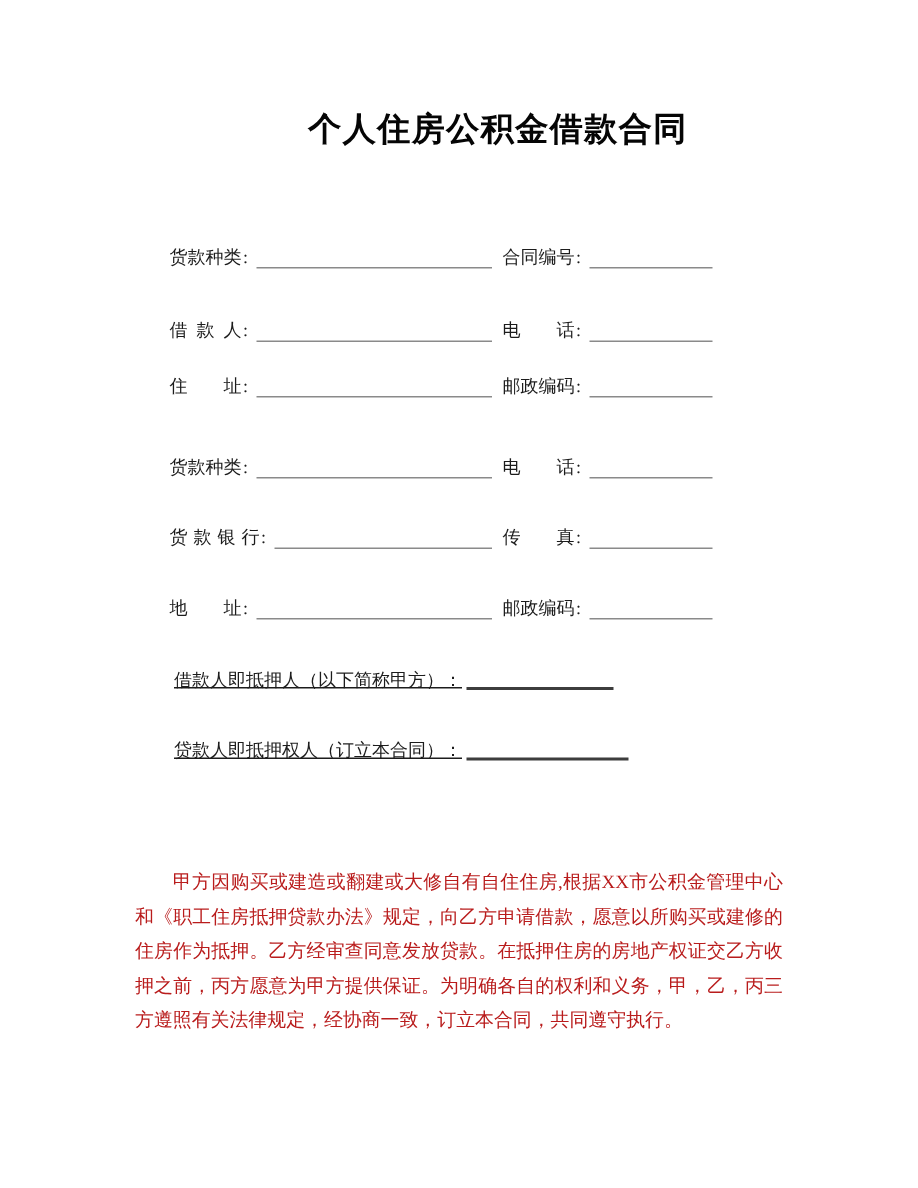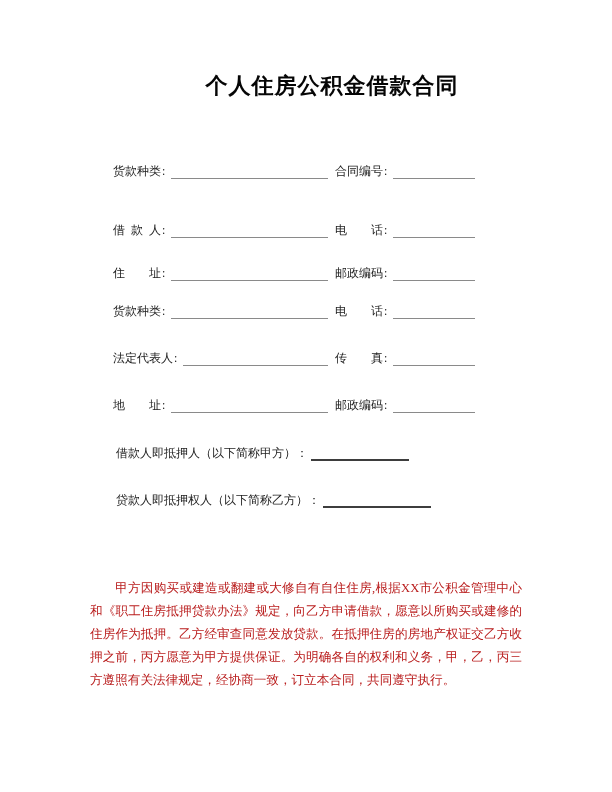--- a/index.html
+++ b/index.html
@@ -24,21 +24,21 @@
   }
   .lbl.w5{width:60px;flex:0 0 60px;}
   .colon{display:inline-block;margin-left:1px;line-height:15px;}
   .line{
     flex:1 1 auto;height:13px;margin-left:6px;
     border-bottom:1px solid #8a8a8a;
   }
   
   .prow{
     position:absolute;left:116px;width:470px;height:16px;font-size:12px;
-    display:flex;align-items:flex-end;white-space:nowrap;
+    display:flex;align-items:flex-start;white-space:nowrap;text-decoration:underline;
   }
   .plbl{line-height:16px;color:#1c1c1c;}
   .pline{display:inline-block;height:13px;margin-left:3px;border-bottom:2px solid #3d3d3d;}
   .pline.w98{width:98px;}
   .pline.w108{width:108px;}
   
   .preamble{
     position:absolute;left:90px;top:577px;width:432px;
     font-size:12.6px;line-height:23px;text-align:justify;text-indent:2em;
     color:#b91c1c;
@@ -57,34 +57,34 @@
         <span class="colon">:</span>
       <span class="line"></span>
     </div>
     <div class="fgroup right">
       <span class="lbl">合同编号</span>
         <span class="colon">:</span>
       <span class="line"></span>
     </div>
   </div>
 
-  <div class="frow" style="top:223px">
+  <div class="frow" style="top:213px">
     <div class="fgroup left">
       <span class="lbl">借 款 人</span>
         <span class="colon">:</span>
       <span class="line"></span>
     </div>
     <div class="fgroup right">
       <span class="lbl">电 话</span>
         <span class="colon">:</span>
       <span class="line"></span>
     </div>
   </div>
 
-  <div class="frow" style="top:266px">
+  <div class="frow" style="top:250px">
     <div class="fgroup left">
       <span class="lbl">住 址</span>
         <span class="colon">:</span>
       <span class="line"></span>
     </div>
     <div class="fgroup right">
       <span class="lbl">邮政编码</span>
         <span class="colon">:</span>
       <span class="line"></span>
     </div>
@@ -98,21 +98,21 @@
     </div>
     <div class="fgroup right">
       <span class="lbl">电 话</span>
         <span class="colon">:</span>
       <span class="line"></span>
     </div>
   </div>
 
   <div class="frow" style="top:351px">
     <div class="fgroup left">
-      <span class="lbl w5">法定代表人</span>
+      <span class="lbl w5">货款银行</span>
         <span class="colon">:</span>
       <span class="line"></span>
     </div>
     <div class="fgroup right">
       <span class="lbl">传 真</span>
         <span class="colon">:</span>
       <span class="line"></span>
     </div>
   </div>
 
@@ -127,19 +127,19 @@
         <span class="colon">:</span>
       <span class="line"></span>
     </div>
   </div>
 
   <div class="prow" style="top:445px">
     <span class="plbl">借款人即抵押人（以下简称甲方）：</span>
     <span class="pline w98"></span>
   </div>
   <div class="prow" style="top:492px">
-    <span class="plbl">贷款人即抵押权人（以下简称乙方）：</span>
+    <span class="plbl">贷款人即抵押权人（订立本合同）：</span>
     <span class="pline w108"></span>
   </div>
 
   <div class="preamble">甲方因购买或建造或翻建或大修自有自住住房,根据XX市公积金管理中心和《职工住房抵押贷款办法》规定，向乙方申请借款，愿意以所购买或建修的住房作为抵押。乙方经审查同意发放贷款。在抵押住房的房地产权证交乙方收押之前，丙方愿意为甲方提供保证。为明确各自的权利和义务，甲，乙，丙三方遵照有关法律规定，经协商一致，订立本合同，共同遵守执行。</div>
 
 </div>
 
 </body></html>

